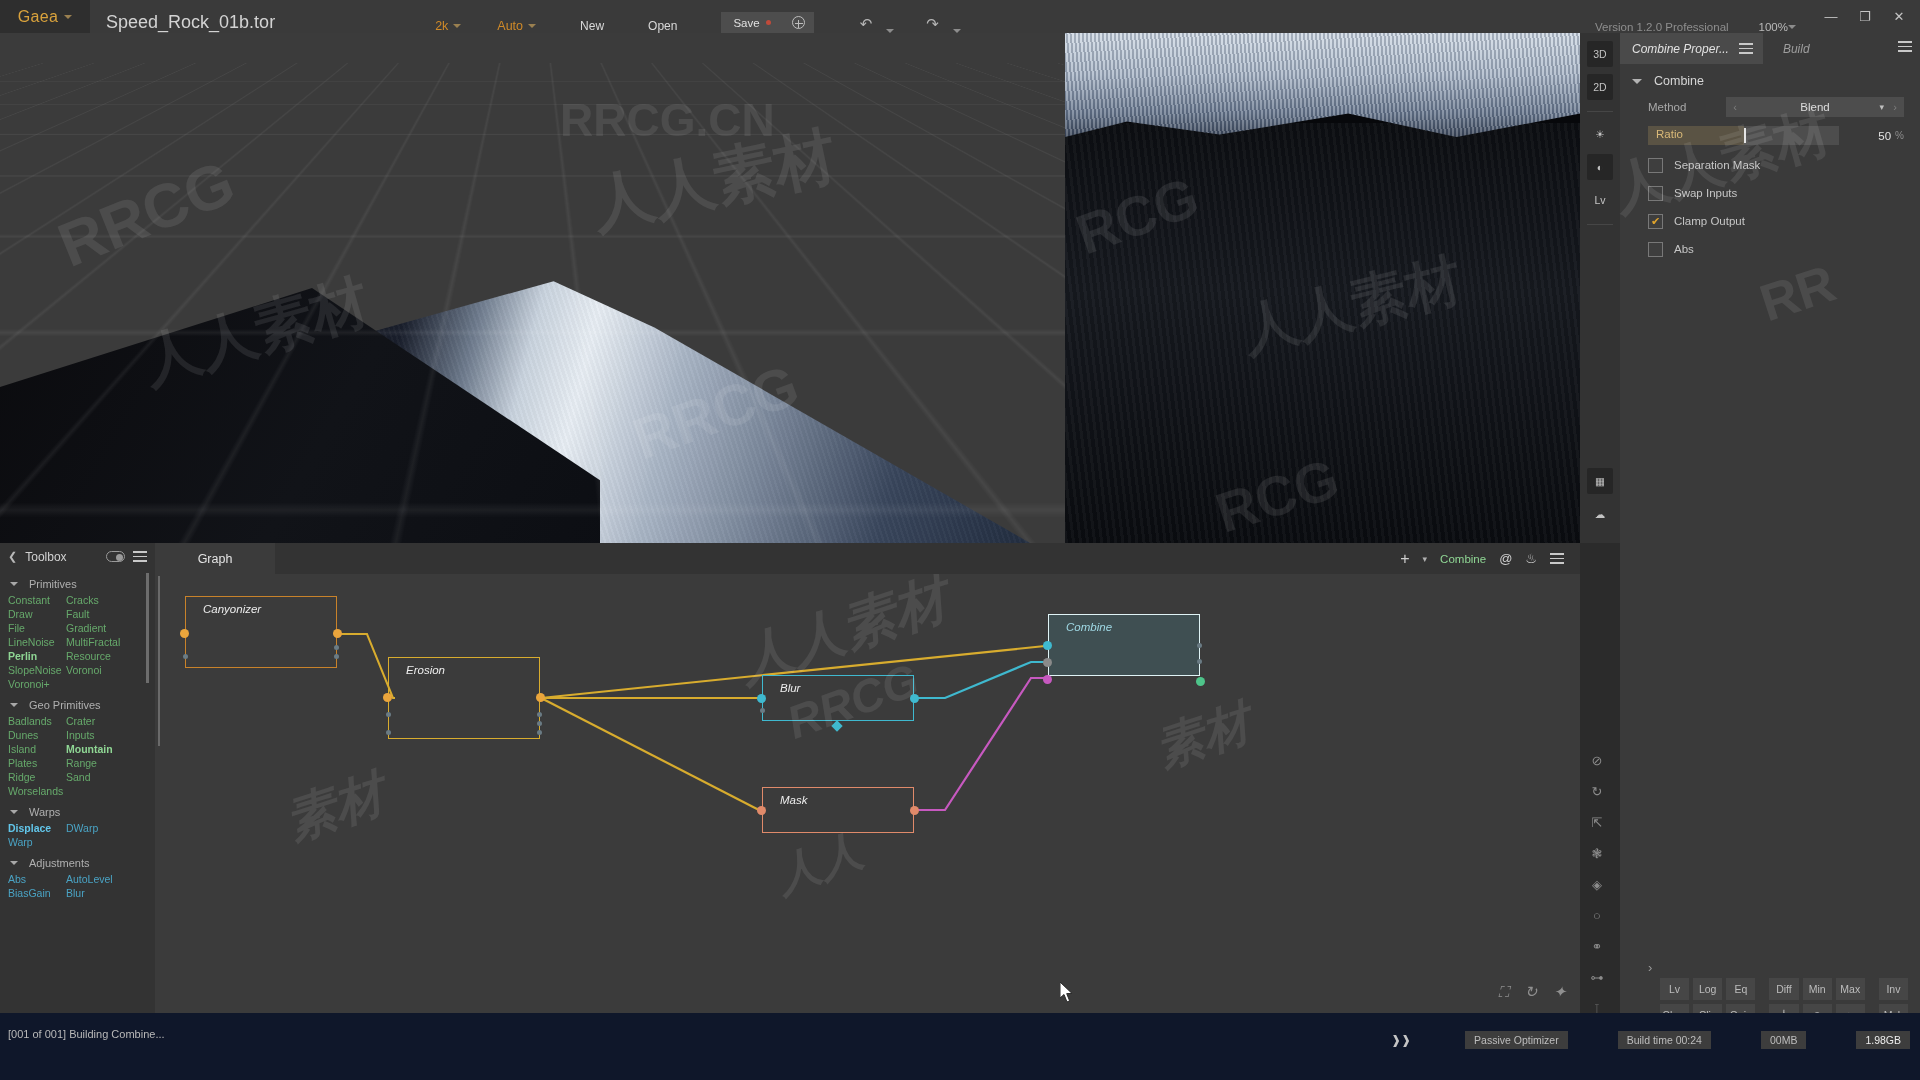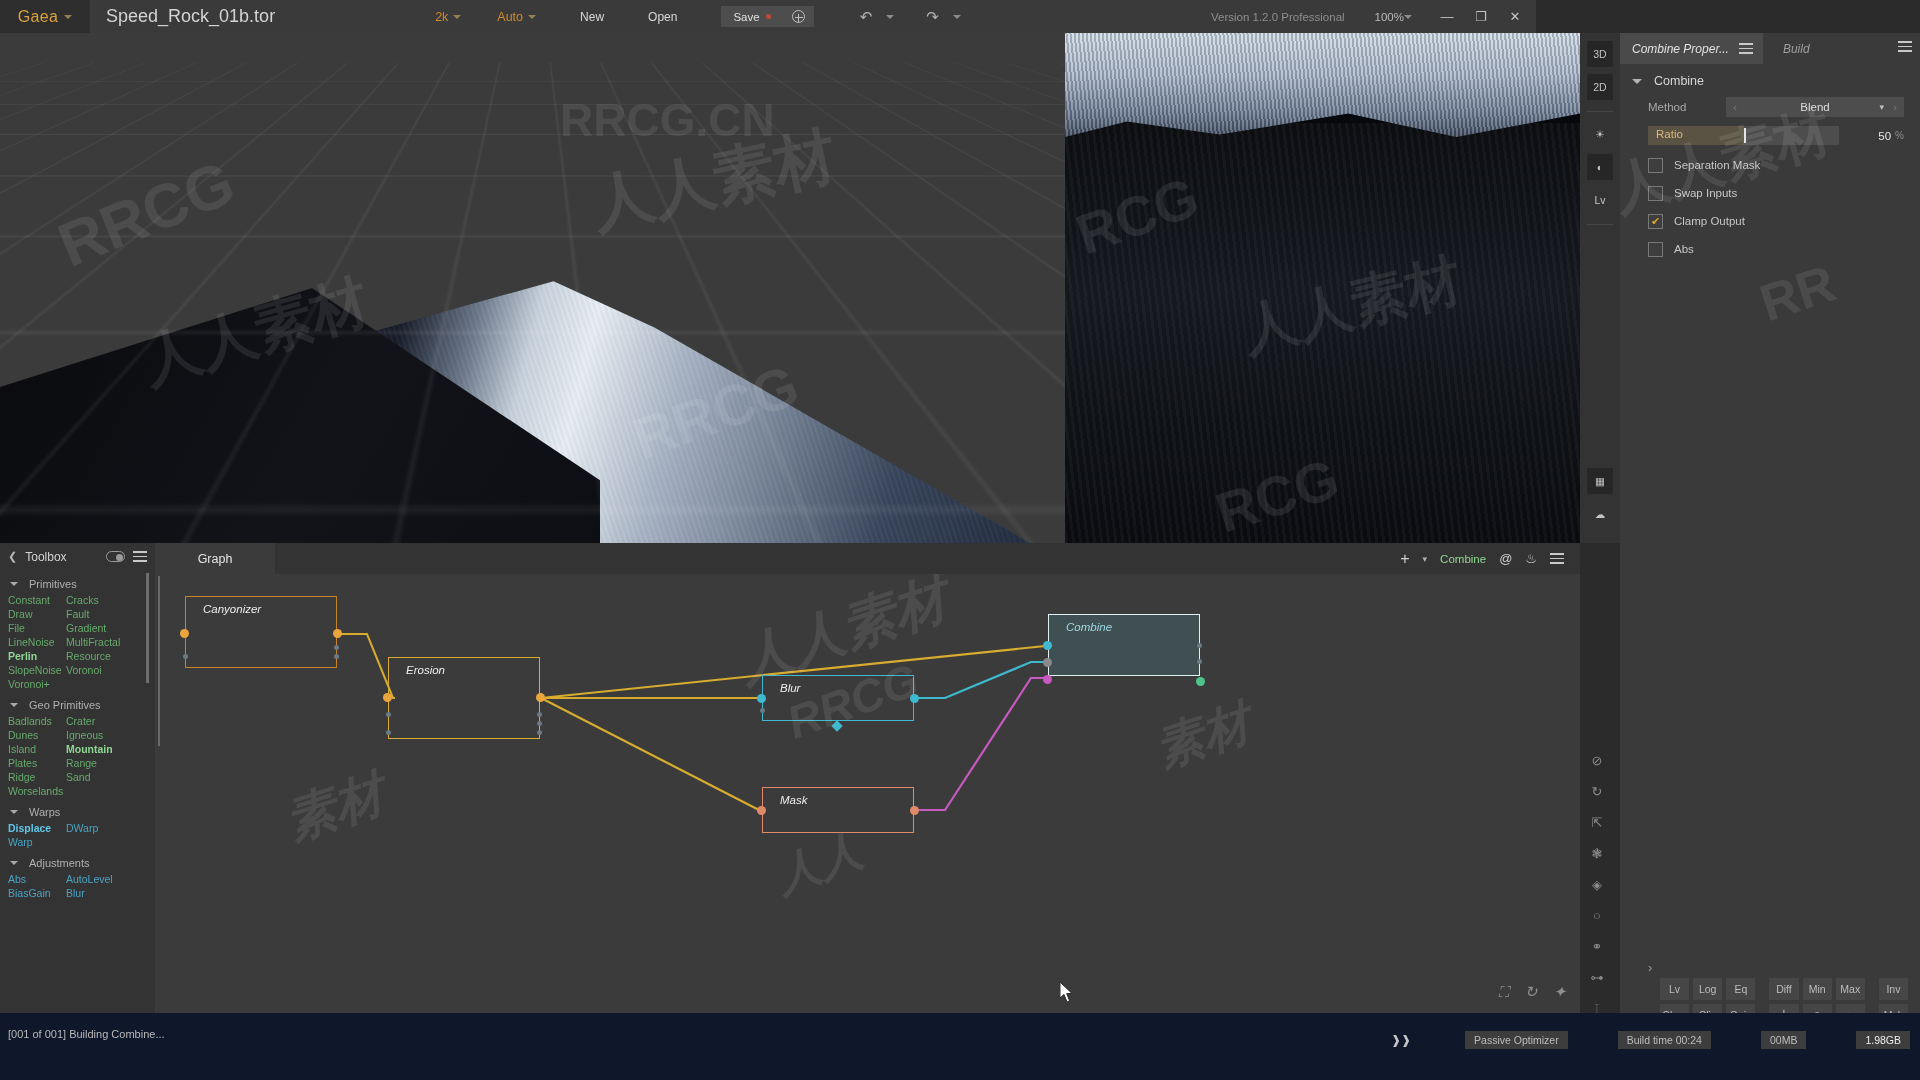--- a/index.html
+++ b/index.html
@@ -1,21 +1,21 @@
 <!DOCTYPE html>
 <html><head>
 <meta charset="utf-8">
 <style>
   * { box-sizing: border-box; margin:0; padding:0; }
   html,body { width:1920px; height:1080px; overflow:hidden; background:#2b2b2b;
     font-family:"Liberation Sans", sans-serif; color:#c8c8c8; }
 
   
-  #topbar { position:absolute; left:0; top:0; width:1536px; height:33px;
-    background:#3a3a3a; display:flex; align-items:center; }
+  #topbar { position:absolute; left:0; top:0; width:1920px; height:33px;
+    background:#3a3a3a; display:flex; align-items:flex-end; }
   #brandzone { width:90px; height:33px; background:#2e2e2e; display:flex;
     align-items:center; justify-content:center; gap:6px; }
   .brand { color:#d9a23c; font-size:16px; letter-spacing:.3px; }
   .tinychev { width:0;height:0;border-left:4px solid transparent;border-right:4px solid transparent;
     border-top:4px solid #9a8050; }
   .tinychev.grey { border-top-color:#8c8c8c; }
   #filename { margin-left:16px; font-size:18px; color:#d3d3d3; }
   .tb-opt { color:#d08a28; font-size:12.5px; display:flex; align-items:center; gap:5px; }
   .tb-btn { color:#d8d8d8; font-size:12px; }
   #savebtn { background:#4d4d4d; height:21px; padding:0 12px; display:flex; align-items:center;
@@ -401,21 +401,21 @@
   </div>
 
   <div class="grp">
     <span class="chev-s"></span>
     <span class="gtitle">Geo Primitives</span>
   </div>
   <div class="itemgrid">
     <span class="nitem c-green">Badlands</span>
     <span class="nitem c-green">Crater</span>
     <span class="nitem c-green">Dunes</span>
-    <span class="nitem c-green">Igneous</span>
+    <span class="nitem c-green">Inputs</span>
     <span class="nitem c-green">Island</span>
     <span class="nitem c-green-on">Mountain</span>
     <span class="nitem c-green">Plates</span>
     <span class="nitem c-green">Range</span>
     <span class="nitem c-green">Ridge</span>
     <span class="nitem c-green">Sand</span>
     <span class="nitem c-green">Worselands</span>
   </div>
 
   <div class="grp">

